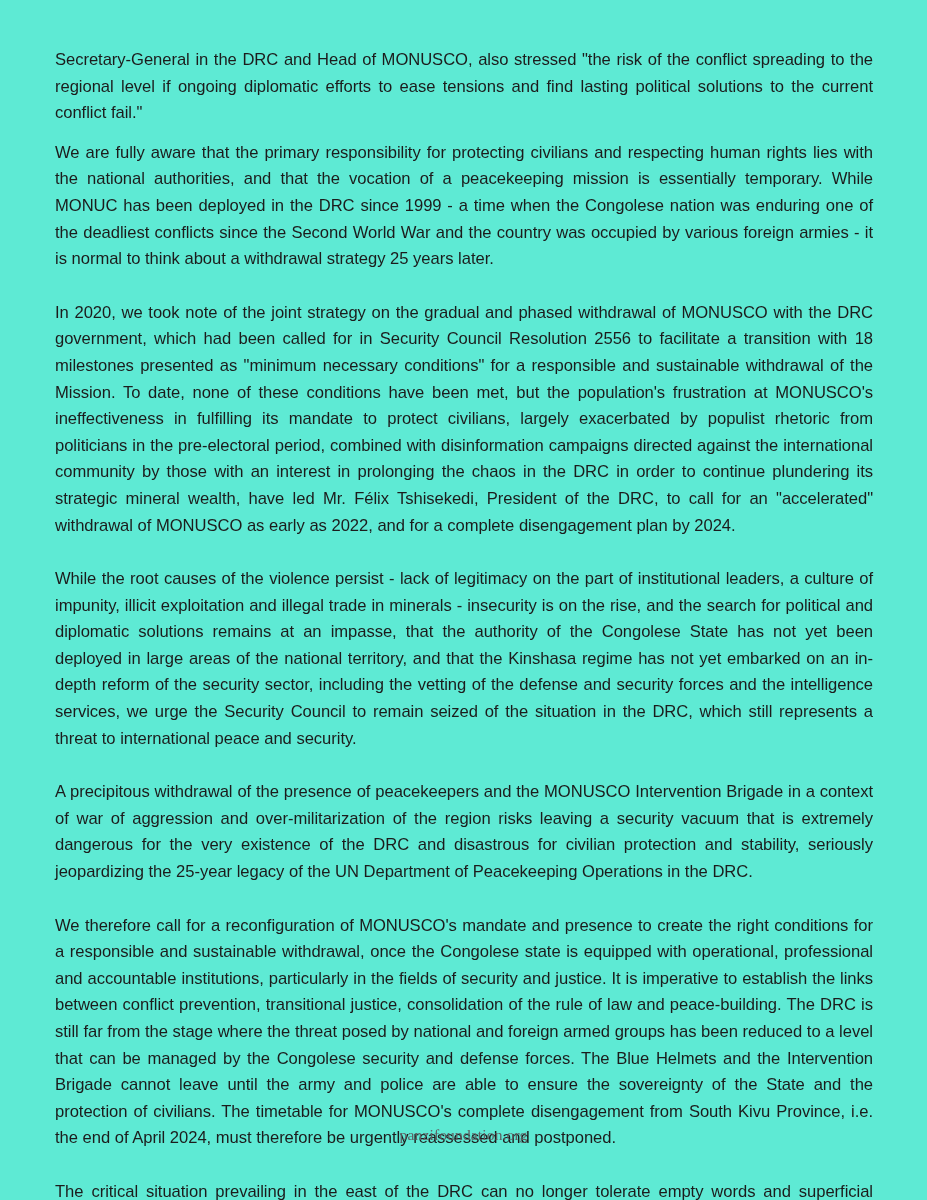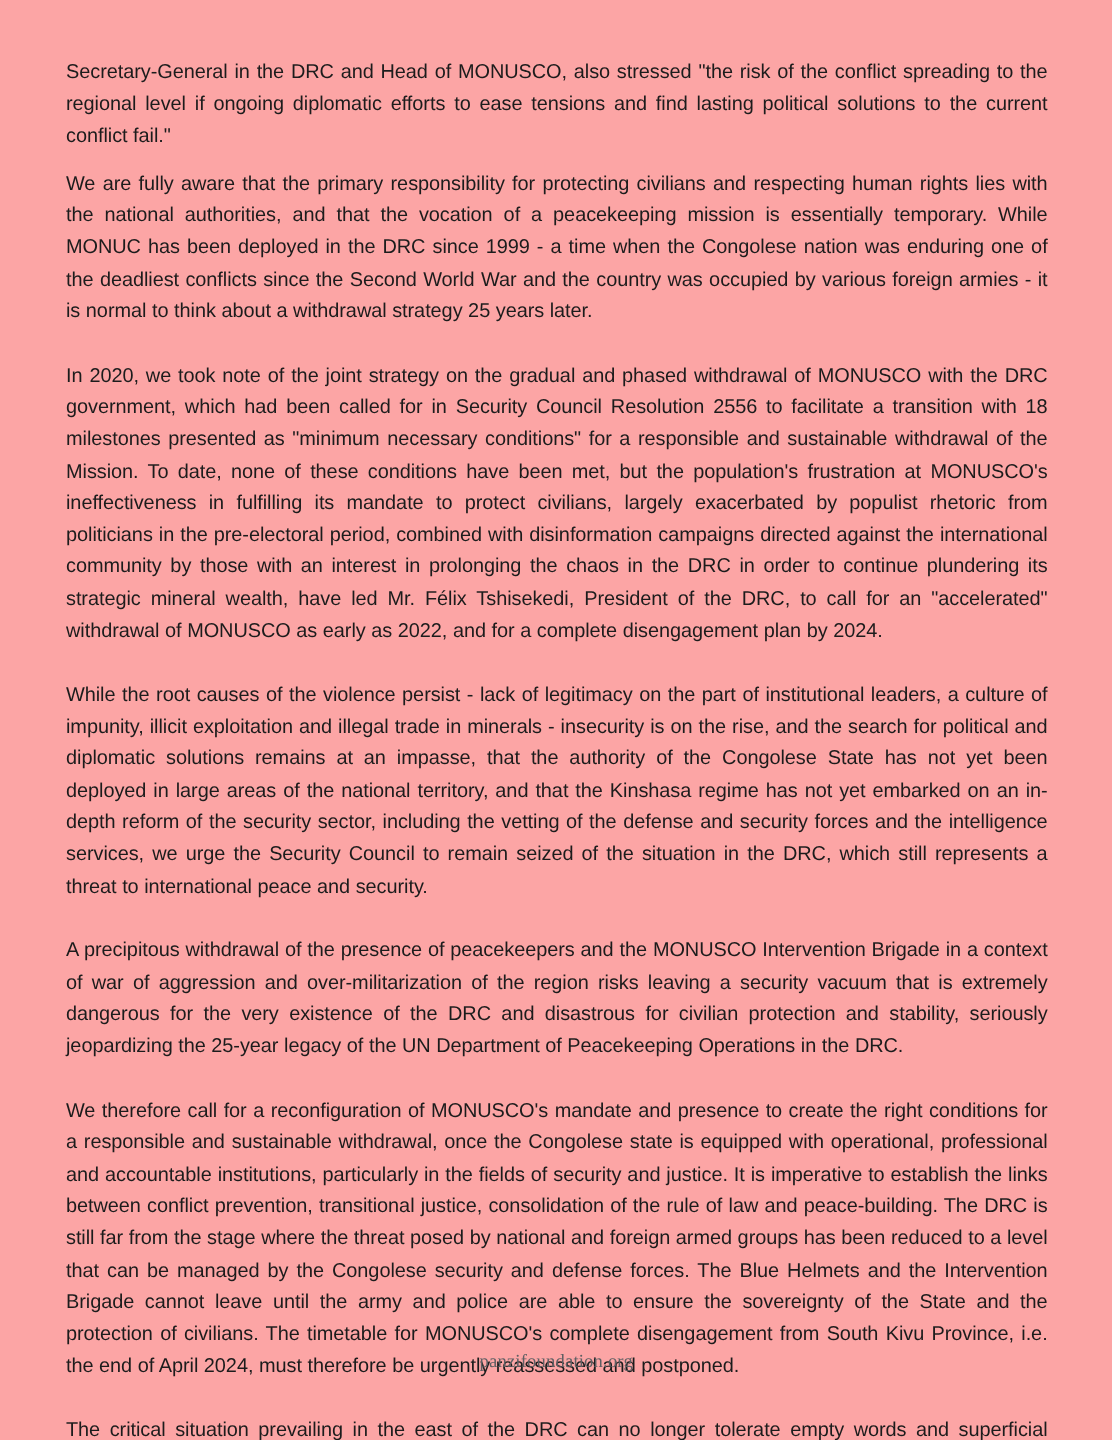--- a/index.html
+++ b/index.html
@@ -7,21 +7,21 @@
     padding: 0;
     background: #ffffff;
   }
   body {
     font-family: "Liberation Sans", sans-serif;
   }
   .page {
     position: relative;
     width: 927px;
     height: 1200px;
-    background: #fca5a5;
+    background: #5eead4;
     box-sizing: border-box;
     overflow: hidden;
   }
   .content {
     position: absolute;
     left: 55px;
     top: 47px;
     width: 818px;
   }
   .para {

